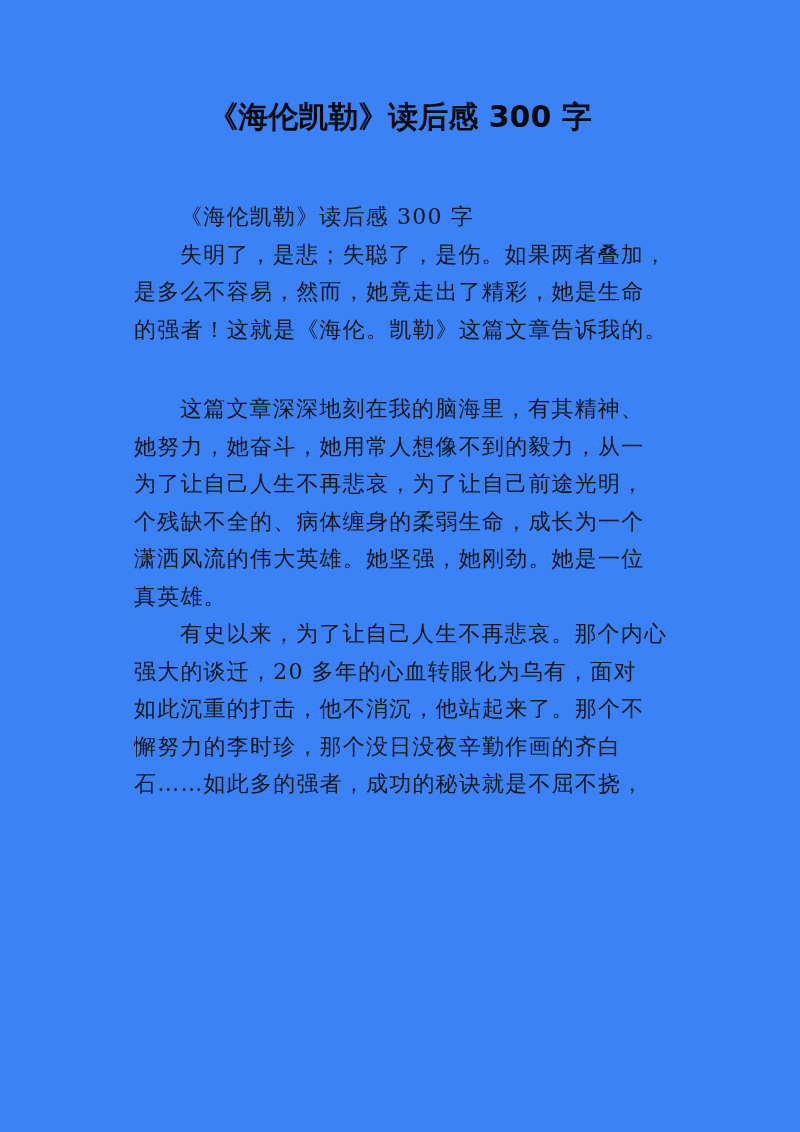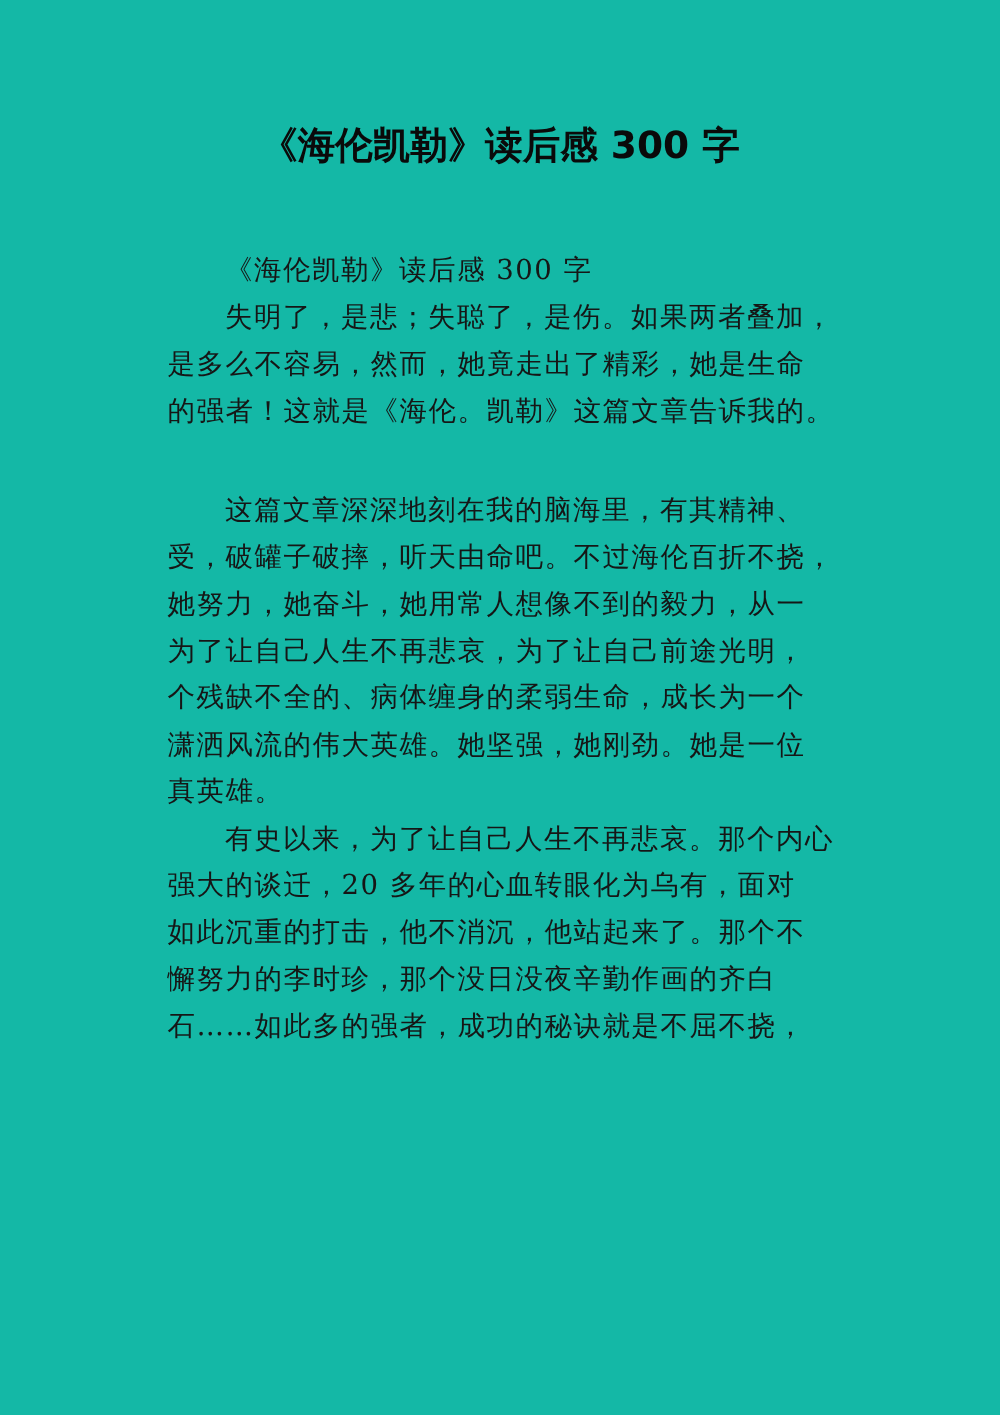--- a/index.html
+++ b/index.html
@@ -13,21 +13,21 @@
       position: relative;
       overflow: hidden;
       color: #111111;
     }
     .page {
       position: absolute;
       left: 0;
       top: 0;
       width: 800px;
       height: 1132px;
-      background: #14b8a6;
+      background: #3b82f6;
     }
     .doc-title {
       position: absolute;
       left: 0;
       top: 95px;
       width: 800px;
       text-align: center;
       font-family: "DejaVu Sans", "Liberation Sans", sans-serif;
       font-weight: bold;
       font-size: 30px;
@@ -69,21 +69,20 @@
     <div>
       <div class="line indent">失明了，是悲；失聪了，是伤。如果两者叠加，</div>
       <div class="line">是多么不容易，然而，她竟走出了精彩，她是生命</div>
       <div class="line">的强者！这就是《海伦。凯勒》这篇文章告诉我的。</div>
     </div>
 
     <div class="gap"></div>
 
     <div>
       <div class="line indent">这篇文章深深地刻在我的脑海里，有其精神、</div>
-      <div class="line">受，破罐子破摔，听天由命吧。不过海伦百折不挠，</div>
       <div class="line">她努力，她奋斗，她用常人想像不到的毅力，从一</div>
       <div class="line">为了让自己人生不再悲哀，为了让自己前途光明，</div>
       <div class="line">个残缺不全的、病体缠身的柔弱生命，成长为一个</div>
       <div class="line">潇洒风流的伟大英雄。她坚强，她刚劲。她是一位</div>
       <div class="line">真英雄。</div>
     </div>
 
     <div>
       <div class="line indent">有史以来，为了让自己人生不再悲哀。那个内心</div>
       <div class="line">强大的谈迁，20 多年的心血转眼化为乌有，面对</div>

